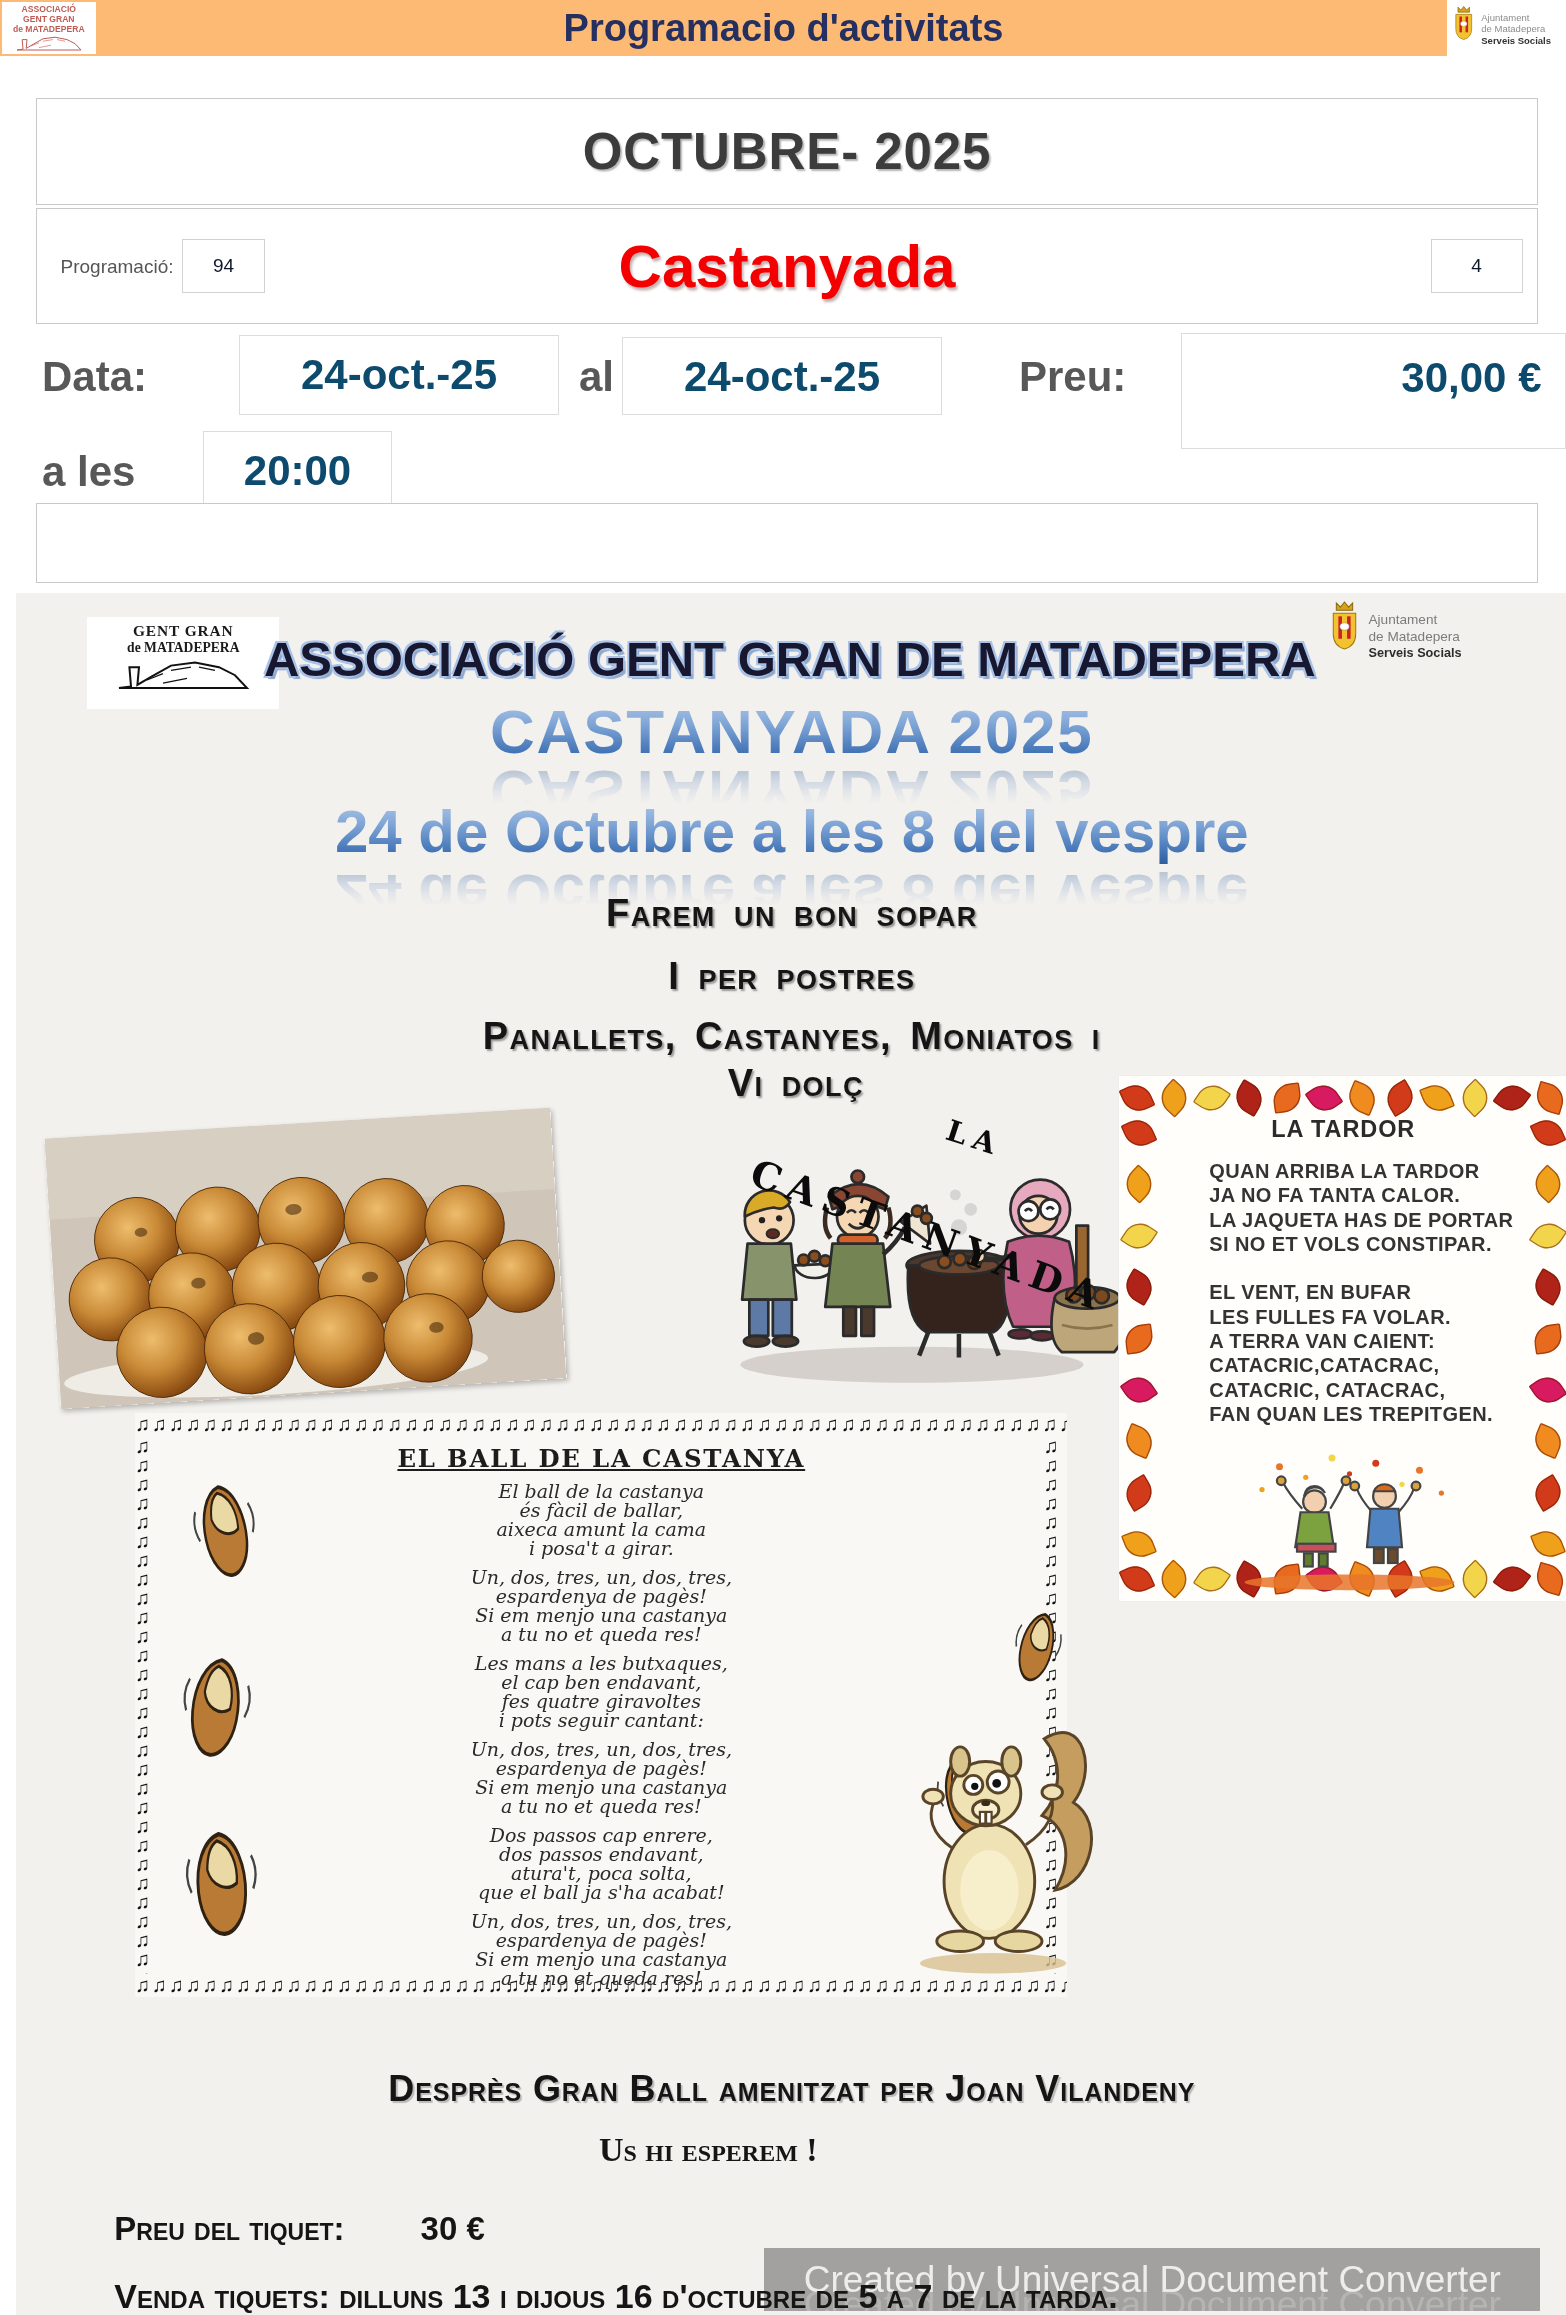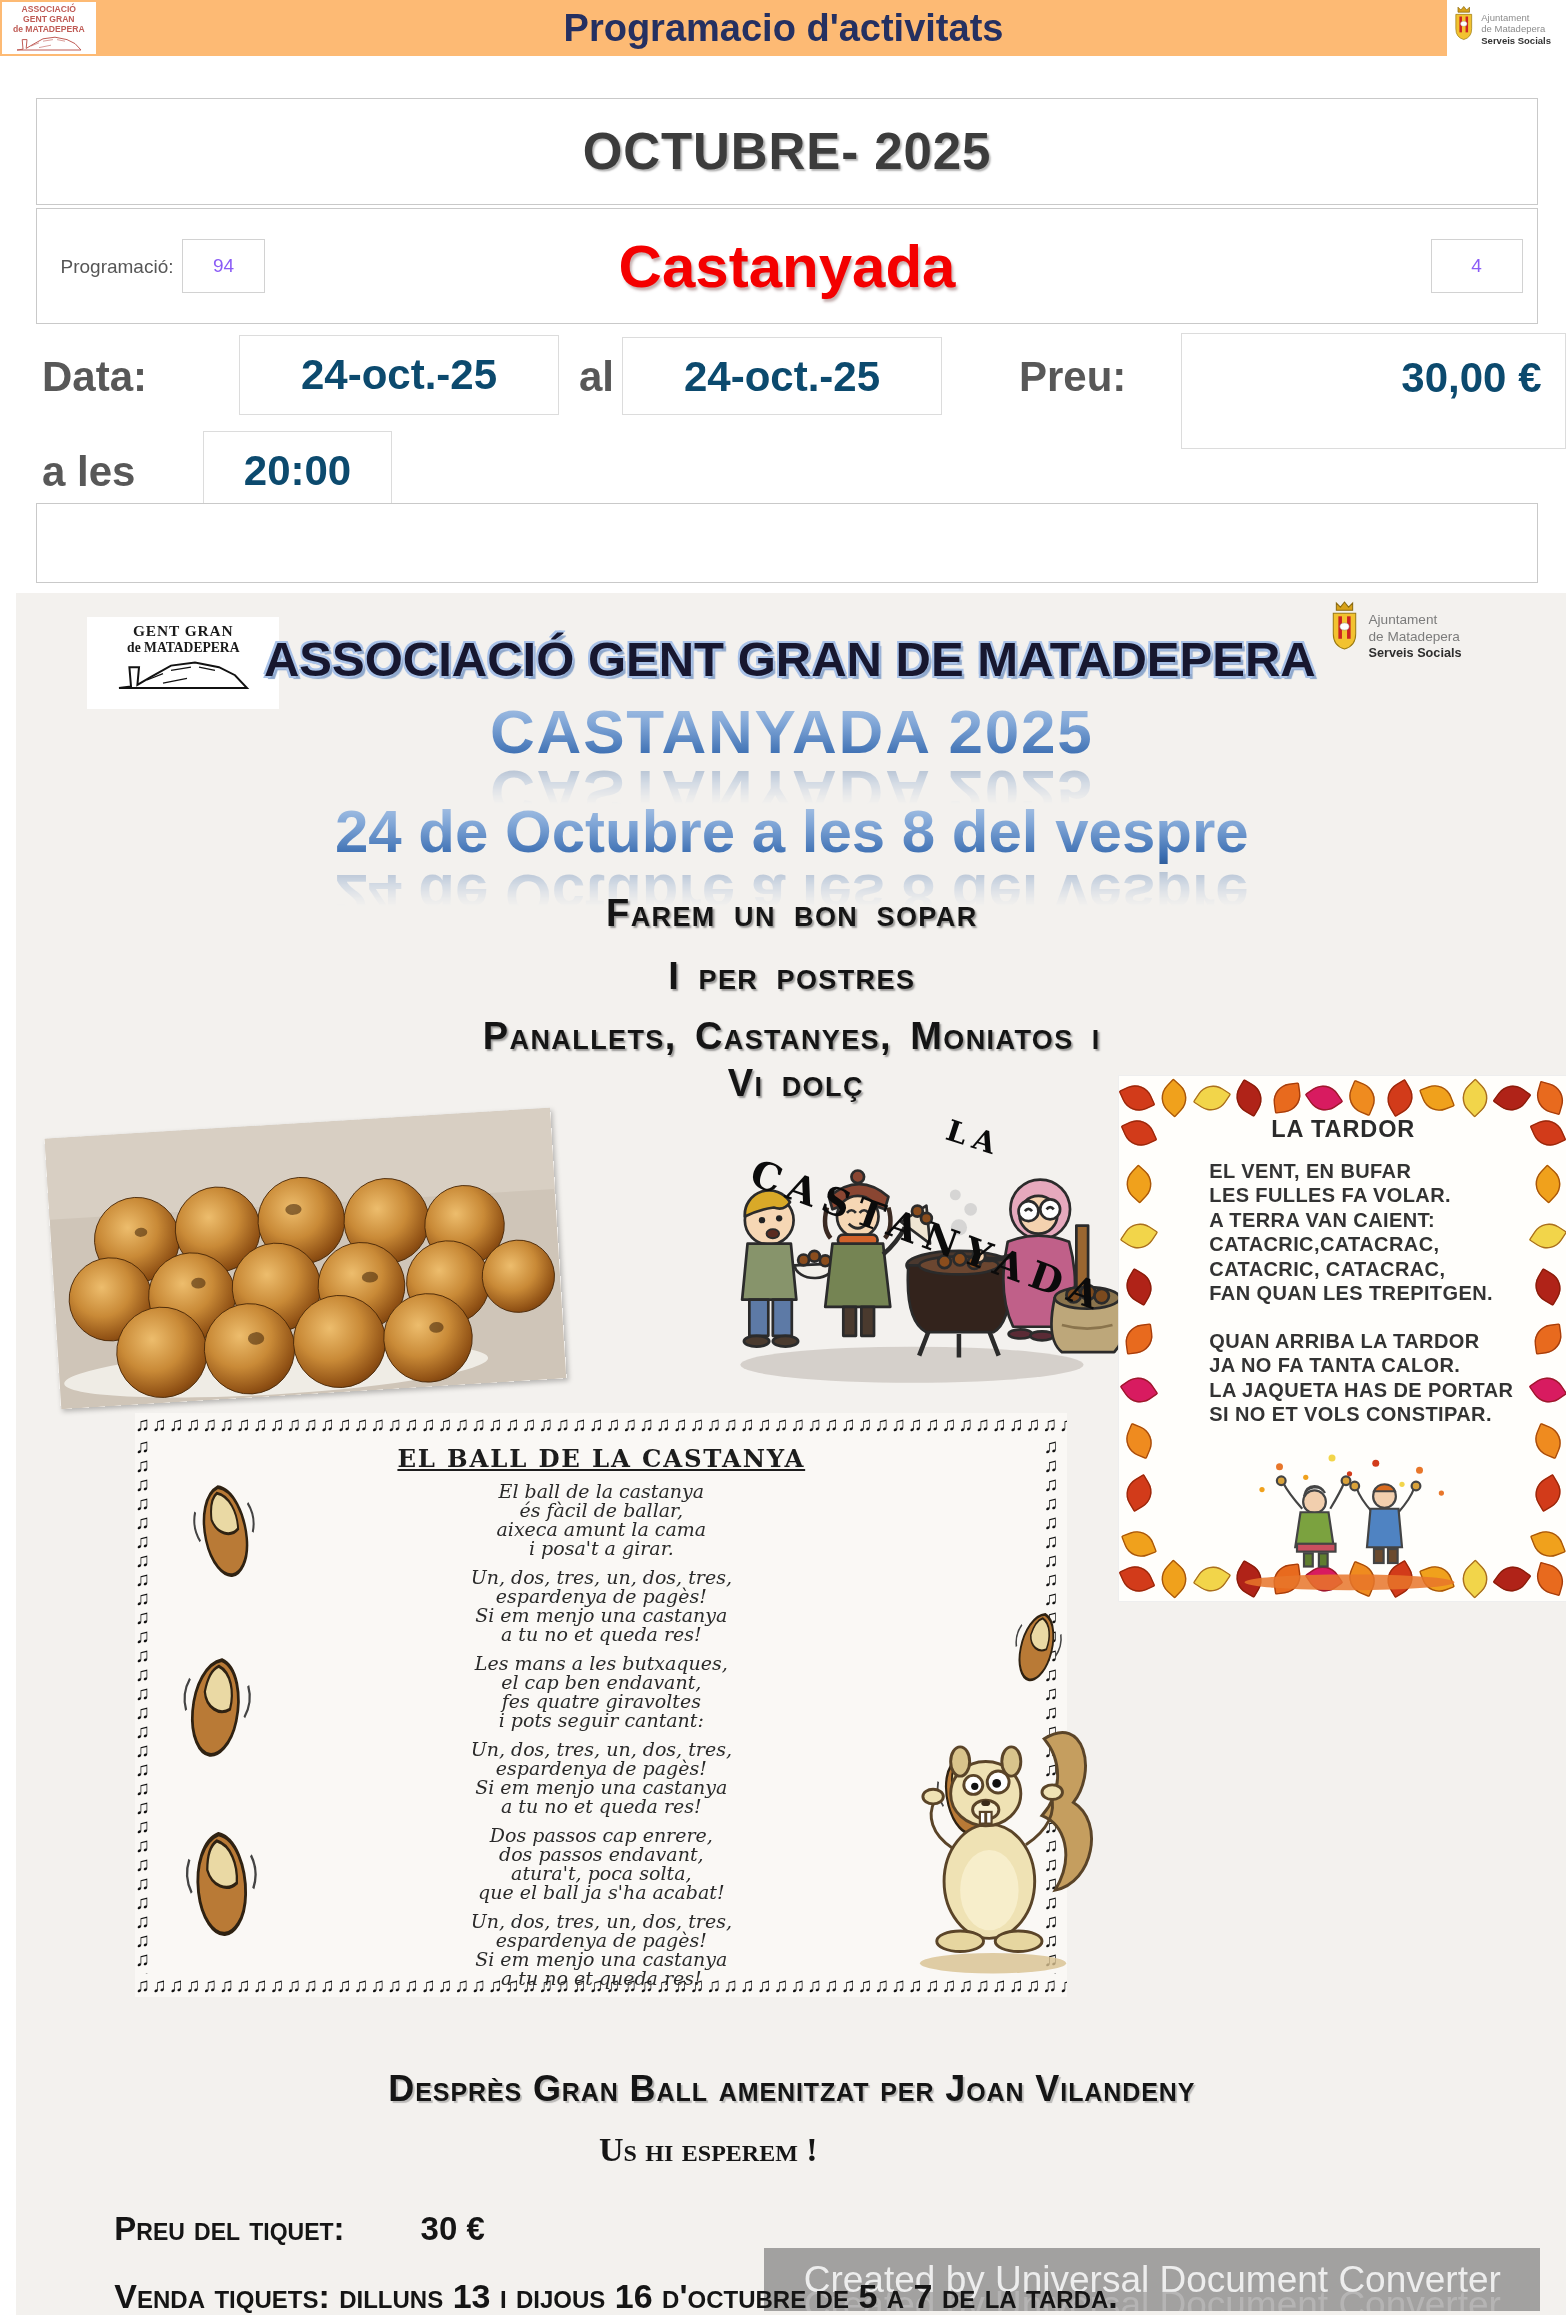--- a/index.html
+++ b/index.html
@@ -18,21 +18,21 @@
              padding:4.5px 3.6px 0 5.4px;box-sizing:border-box;}
   .aj-txt{font-size:9.5px;line-height:11.8px;color:#8c8c8c;padding-top:7.2px;}
   .aj-txt .b3{font-weight:700;color:#333;}
 
   
   .frame{background:#fff;border:0.9px solid #c9c9c9;box-sizing:border-box;}
   .box-month{left:36px;top:98px;width:1502px;height:107px;text-align:center;line-height:105px;
              font-size:51px;font-weight:800;color:#3c3c3c;letter-spacing:0.9px;text-shadow:1.8px 1.8px 1.8px #b5b5b5;}
   .box-program{left:36px;top:208px;width:1502px;height:116px;}
   .prog-label{left:23.5px;top:0;height:116px;line-height:116px;font-size:19px;color:#565656;}
-  .cellbox{background:#fff;border:1.8px solid #d2d2d2;box-sizing:border-box;text-align:center;color:#8b5cf6;}
+  .cellbox{background:#fff;border:1.8px solid #d2d2d2;box-sizing:border-box;text-align:center;color:#0f172a;}
   .prog-num{left:145px;top:30px;width:83px;height:54px;font-size:19px;line-height:51px;}
   .prog-activity{left:0;right:0;top:0;height:116px;line-height:116px;text-align:center;
                  font-size:60px;font-weight:800;color:#f40000;text-shadow:1.8px 2.7px 2.7px rgba(90,30,30,.35);}
   .prog-page{right:14.5px;top:30px;width:92px;height:54px;font-size:19px;line-height:51px;}
 
   .glabel{font-size:42px;font-weight:700;color:#585858;height:80px;line-height:80px;}
   .vbox{background:#fff;border:1.8px solid #dcdcdc;box-sizing:border-box;font-size:42px;font-weight:700;
         color:#0c4a6e;text-align:center;line-height:78px;}
   .box-empty{left:36px;top:503px;width:1502px;height:80px;}
 
@@ -369,22 +369,22 @@
           <i class="leaf" style="background: rgb(242, 213, 74); transform: rotate(-57deg);"></i>
           <i class="leaf" style="background: rgb(176, 35, 24); transform: rotate(30deg);"></i>
           <i class="leaf" style="background: rgb(232, 106, 30); transform: rotate(82deg);"></i>
           <i class="leaf" style="background: rgb(216, 27, 96); transform: rotate(-34deg);"></i>
           <i class="leaf" style="background: rgb(239, 139, 31); transform: rotate(23deg);"></i>
           <i class="leaf" style="background: rgb(210, 59, 26); transform: rotate(59deg);"></i>
           <i class="leaf" style="background: rgb(240, 161, 28); transform: rotate(-21deg);"></i>
         </div>
       <div class="abs t-title">LA TARDOR</div>
       <div class="abs t-poem">
+        <div class="t-stanza">QUAN ARRIBA LA TARDOR<br>JA NO FA TANTA CALOR.<br>LA JAQUETA HAS DE PORTAR<br>SI NO ET VOLS CONSTIPAR.</div>
         <div class="t-stanza">EL VENT, EN BUFAR<br>LES FULLES FA VOLAR.<br>A TERRA VAN CAIENT:<br>CATACRIC,CATACRAC,<br>CATACRIC, CATACRAC,<br>FAN QUAN LES TREPITGEN.</div>
-        <div class="t-stanza">QUAN ARRIBA LA TARDOR<br>JA NO FA TANTA CALOR.<br>LA JAQUETA HAS DE PORTAR<br>SI NO ET VOLS CONSTIPAR.</div>
       </div>
       <div class="abs t-kids">
         <svg width="253" height="140" viewBox="0 0 280 160">
           <g fill="#e8762a" stroke="none">
             <circle cx="60" cy="18" r="4"></circle>
               <circle cx="120" cy="8" r="4" fill="#f2d54a"></circle>
               <circle cx="170" cy="14" r="4" fill="#d23b1a"></circle>
             <circle cx="220" cy="22" r="4"></circle>
               <circle cx="90" cy="30" r="3" fill="#f0a11c"></circle>
               <circle cx="200" cy="38" r="3" fill="#f2d54a"></circle>

